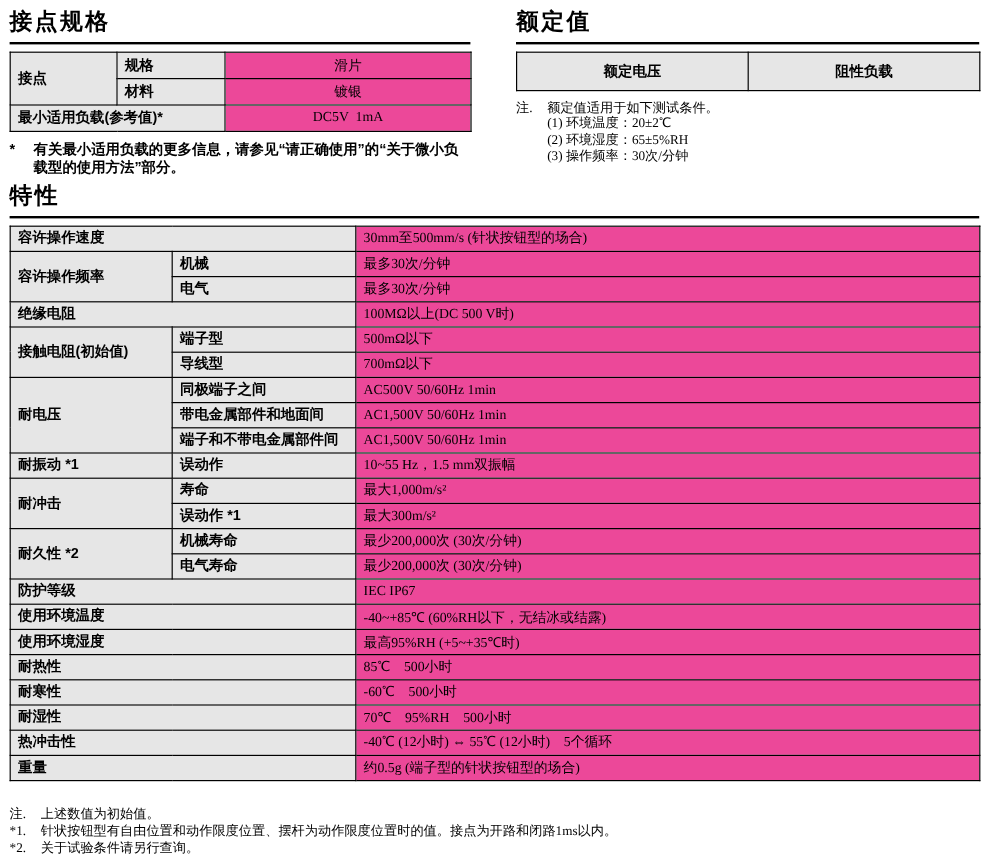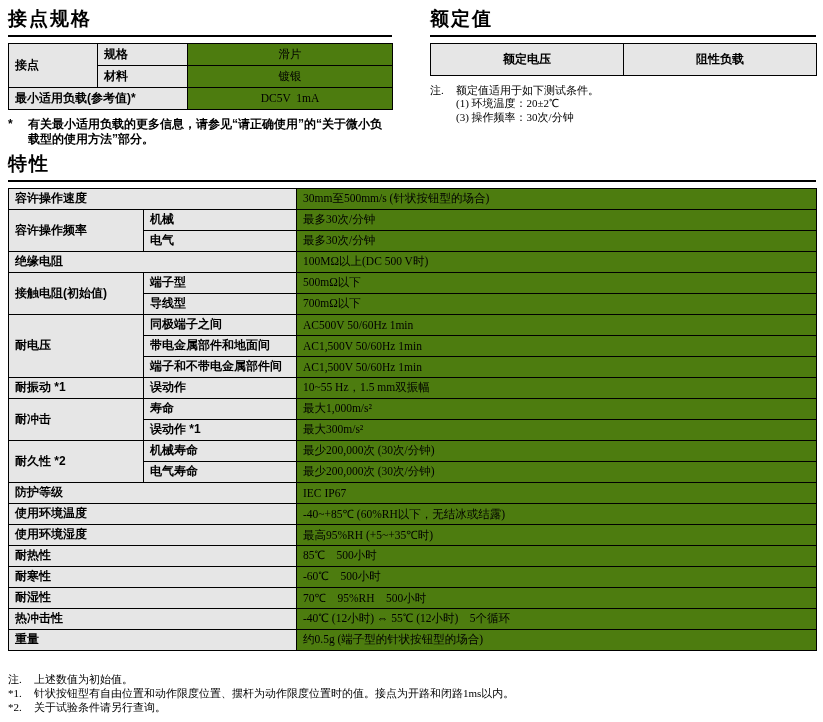--- a/index.html
+++ b/index.html
@@ -40,21 +40,21 @@
   }
   .lbl {
     background: #e6e6e6;
     font-family: "Liberation Sans", sans-serif;
     font-weight: bold;
     font-size: 12px;
     text-align: left;
     padding: 1px 6px;
   }
   .val {
-    background: #4d7c0f;
+    background: #ec4899;
     font-family: "Liberation Serif", serif;
     font-weight: normal;
     font-size: 11.5px;
     padding: 1px 6px;
     white-space: pre-wrap;
   }
   .center { text-align: center; }
 
   #contact-table tr { height: 22px; }
   #rated-table tr   { height: 32px; }
@@ -132,20 +132,21 @@
       <td class="lbl center">额定电压</td>
       <td class="lbl center">阻性负载</td>
     </tr>
   </tbody>
     </table>
   <div class="note" id="rated-note">
     <span class="marker">注.</span>
     <span class="body">
       <span>额定值适用于如下测试条件。</span>
       <div class="cond">(1) 环境温度：20±2℃</div>
+      <div class="cond">(2) 环境湿度：65±5%RH</div>
       <div class="cond">(3) 操作频率：30次/分钟</div>
     </span>
   </div>
 </div>
 
 <div class="section" id="char-section">
   <div class="section-title">特性</div>
   <table id="char-table">
     <colgroup>
         <col style="width:135px">

